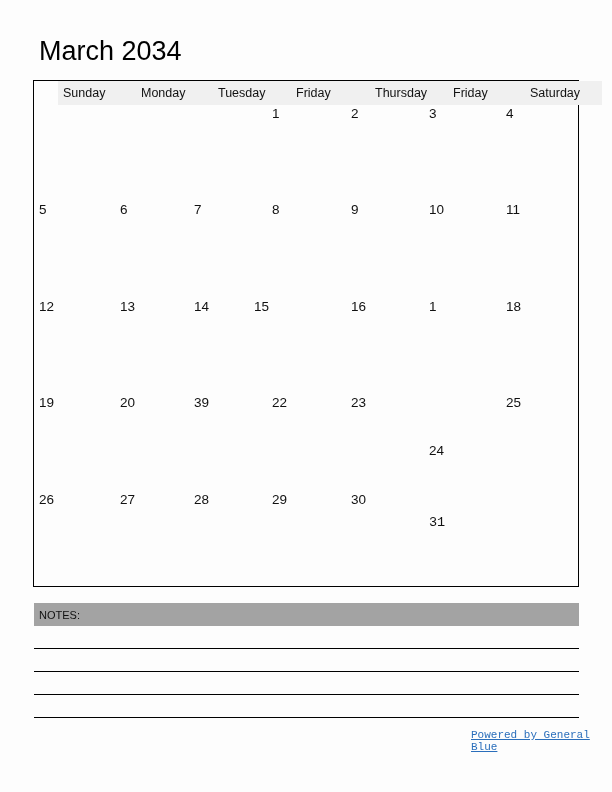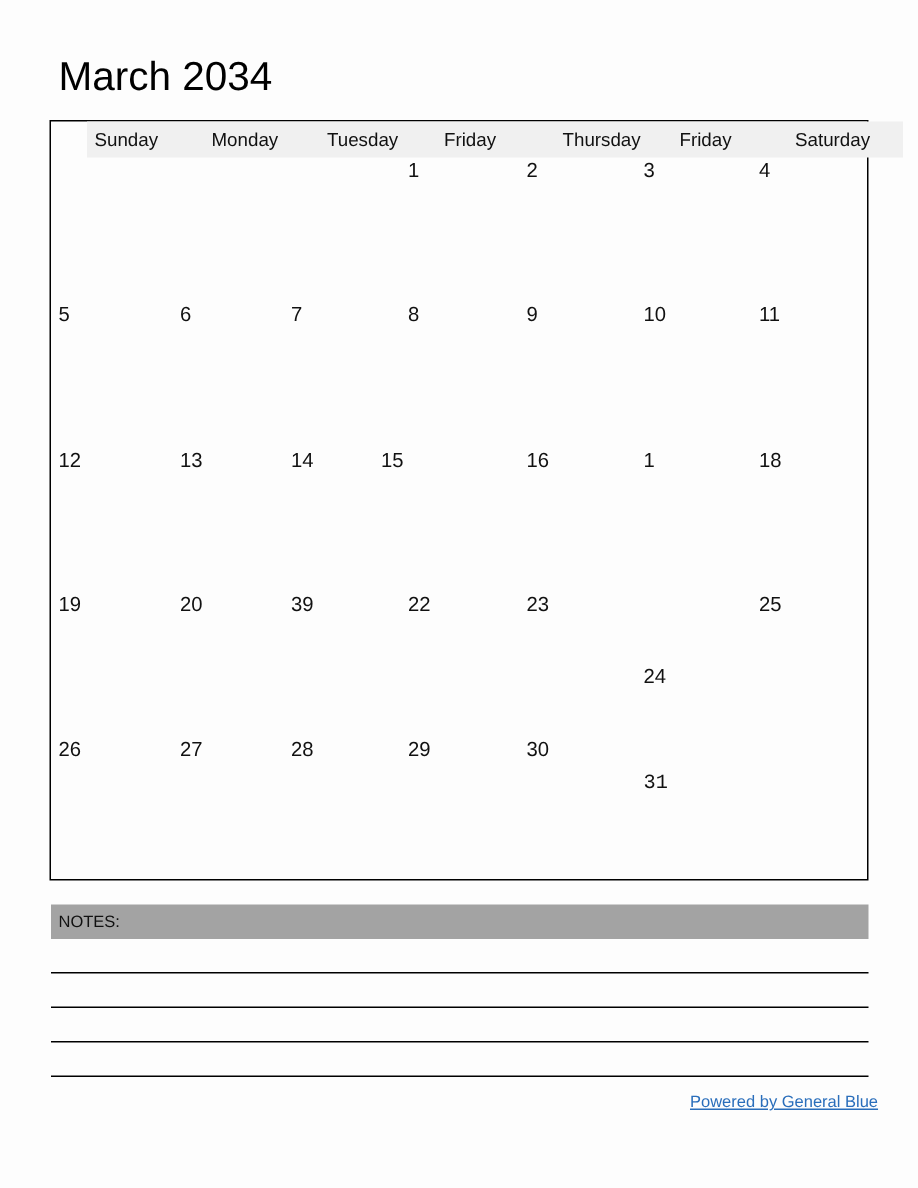--- a/index.html
+++ b/index.html
@@ -16,21 +16,21 @@
     position: absolute; left: 0; top: 0; width: 544px; height: 24px; background: #f0f0f0; margin-left: 24px;
   }
   .hcell { position: absolute; top: 5px; font-size: 12.5px; color: #111; }
   .day { position: absolute; font-size: 13.5px; color: #111; }
   .notes-bar {
     position: absolute; left: 34px; top: 603px; width: 545px; height: 23px; background: #a3a3a3;
   }
   .notes-label { position: absolute; left: 5px; top: 6px; font-size: 11px; color: #111; }
   .line { position: absolute; left: 34px; width: 545px; height: 1px; background: #000; }
   .footer-link {
-    position: absolute; left: 460px; top: 729px; font-size: 11px; color: #2a6ebb; text-decoration: underline;
+    position: absolute; left: 471px; top: 729px; font-size: 11px; color: #2a6ebb; text-decoration: underline; font-family: Liberation Mono, monospace;
   }
 </style>
 </head>
 <body>
 
 <div class="title">March 2034</div>
 
 <div class="cal">
   <div class="head">
     <span class="hcell" style="left:5px">Sunday</span>

